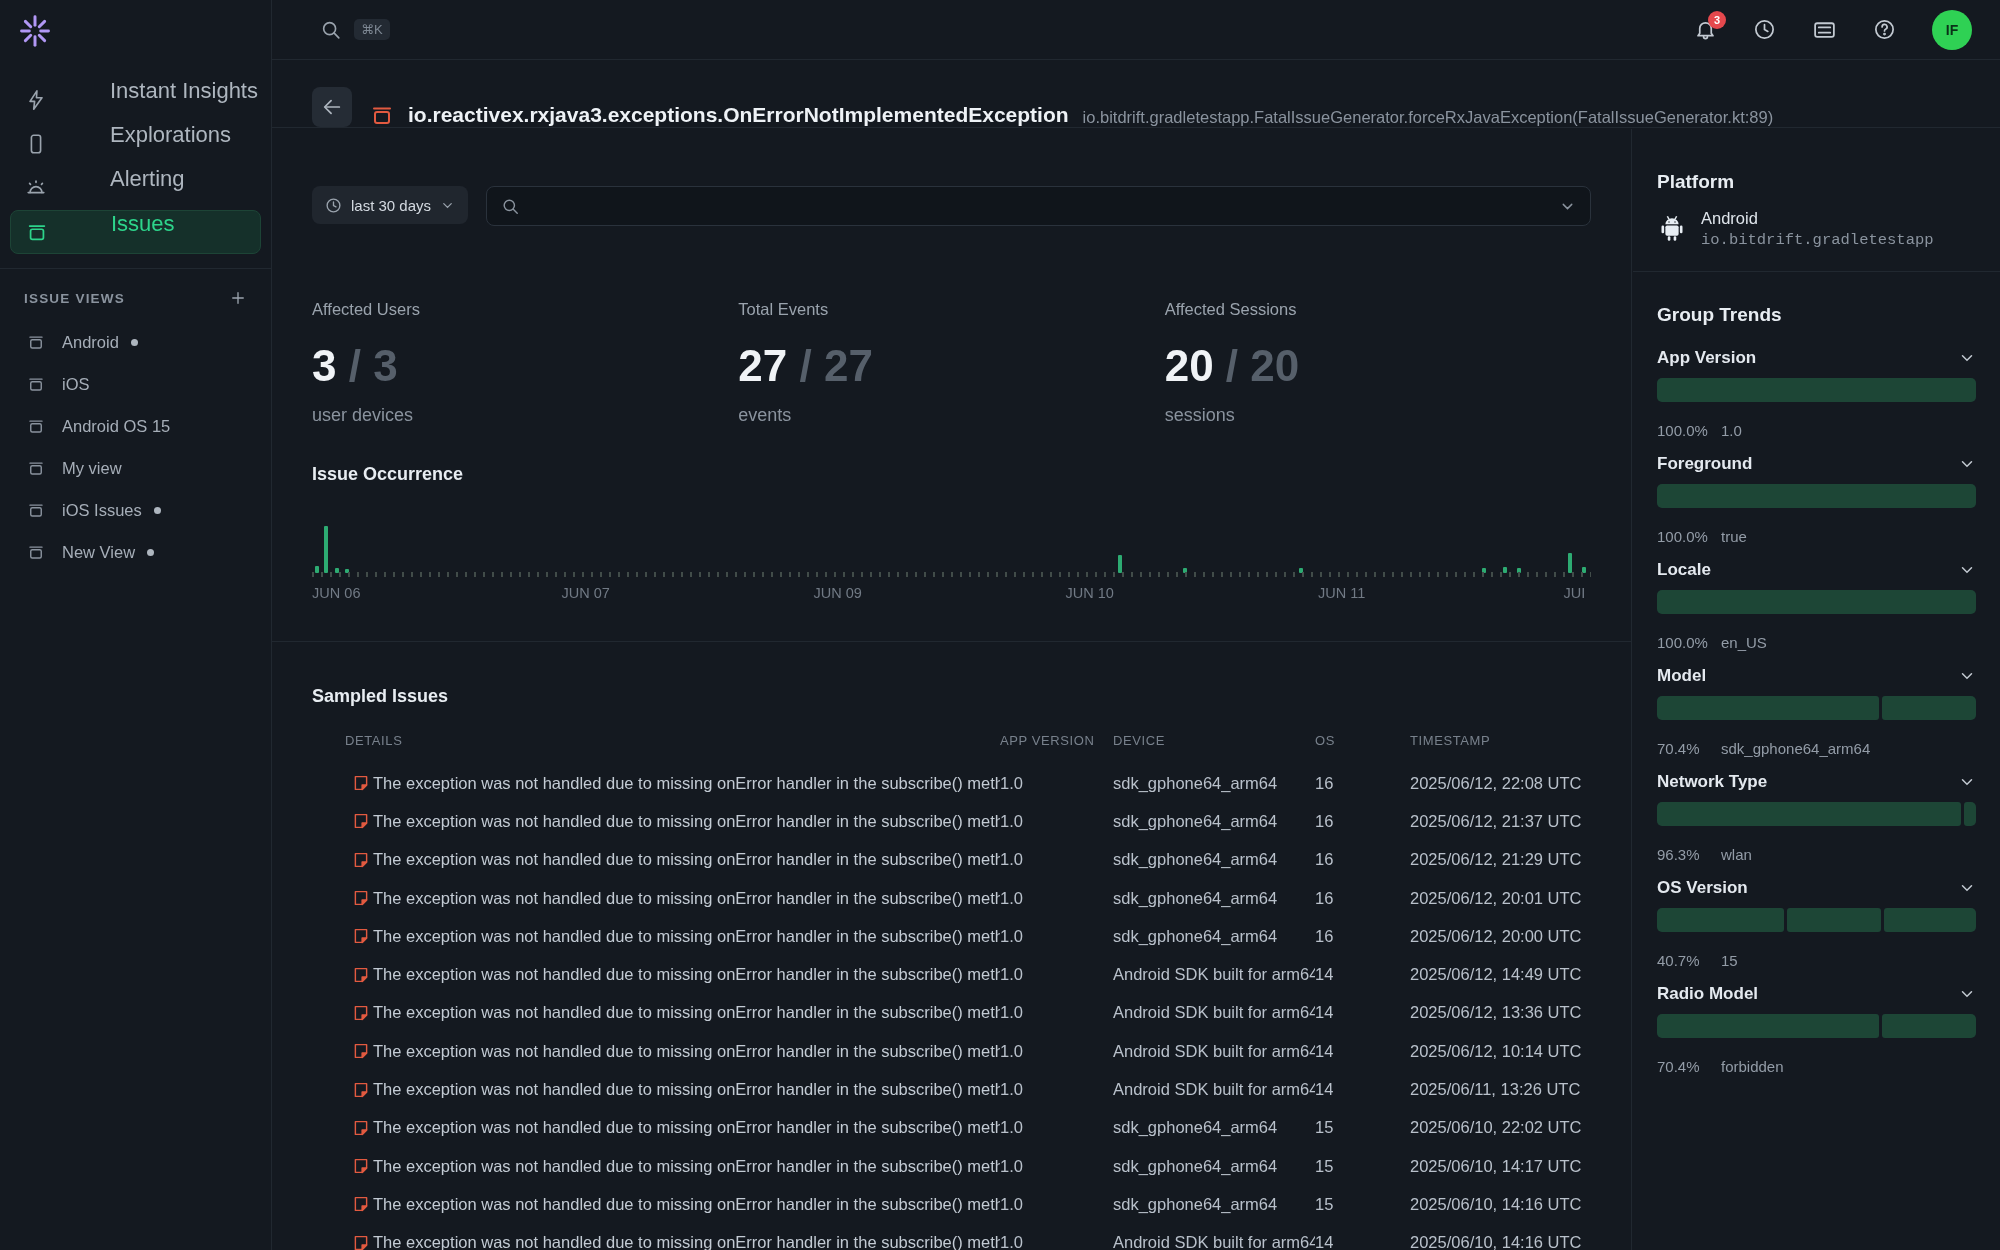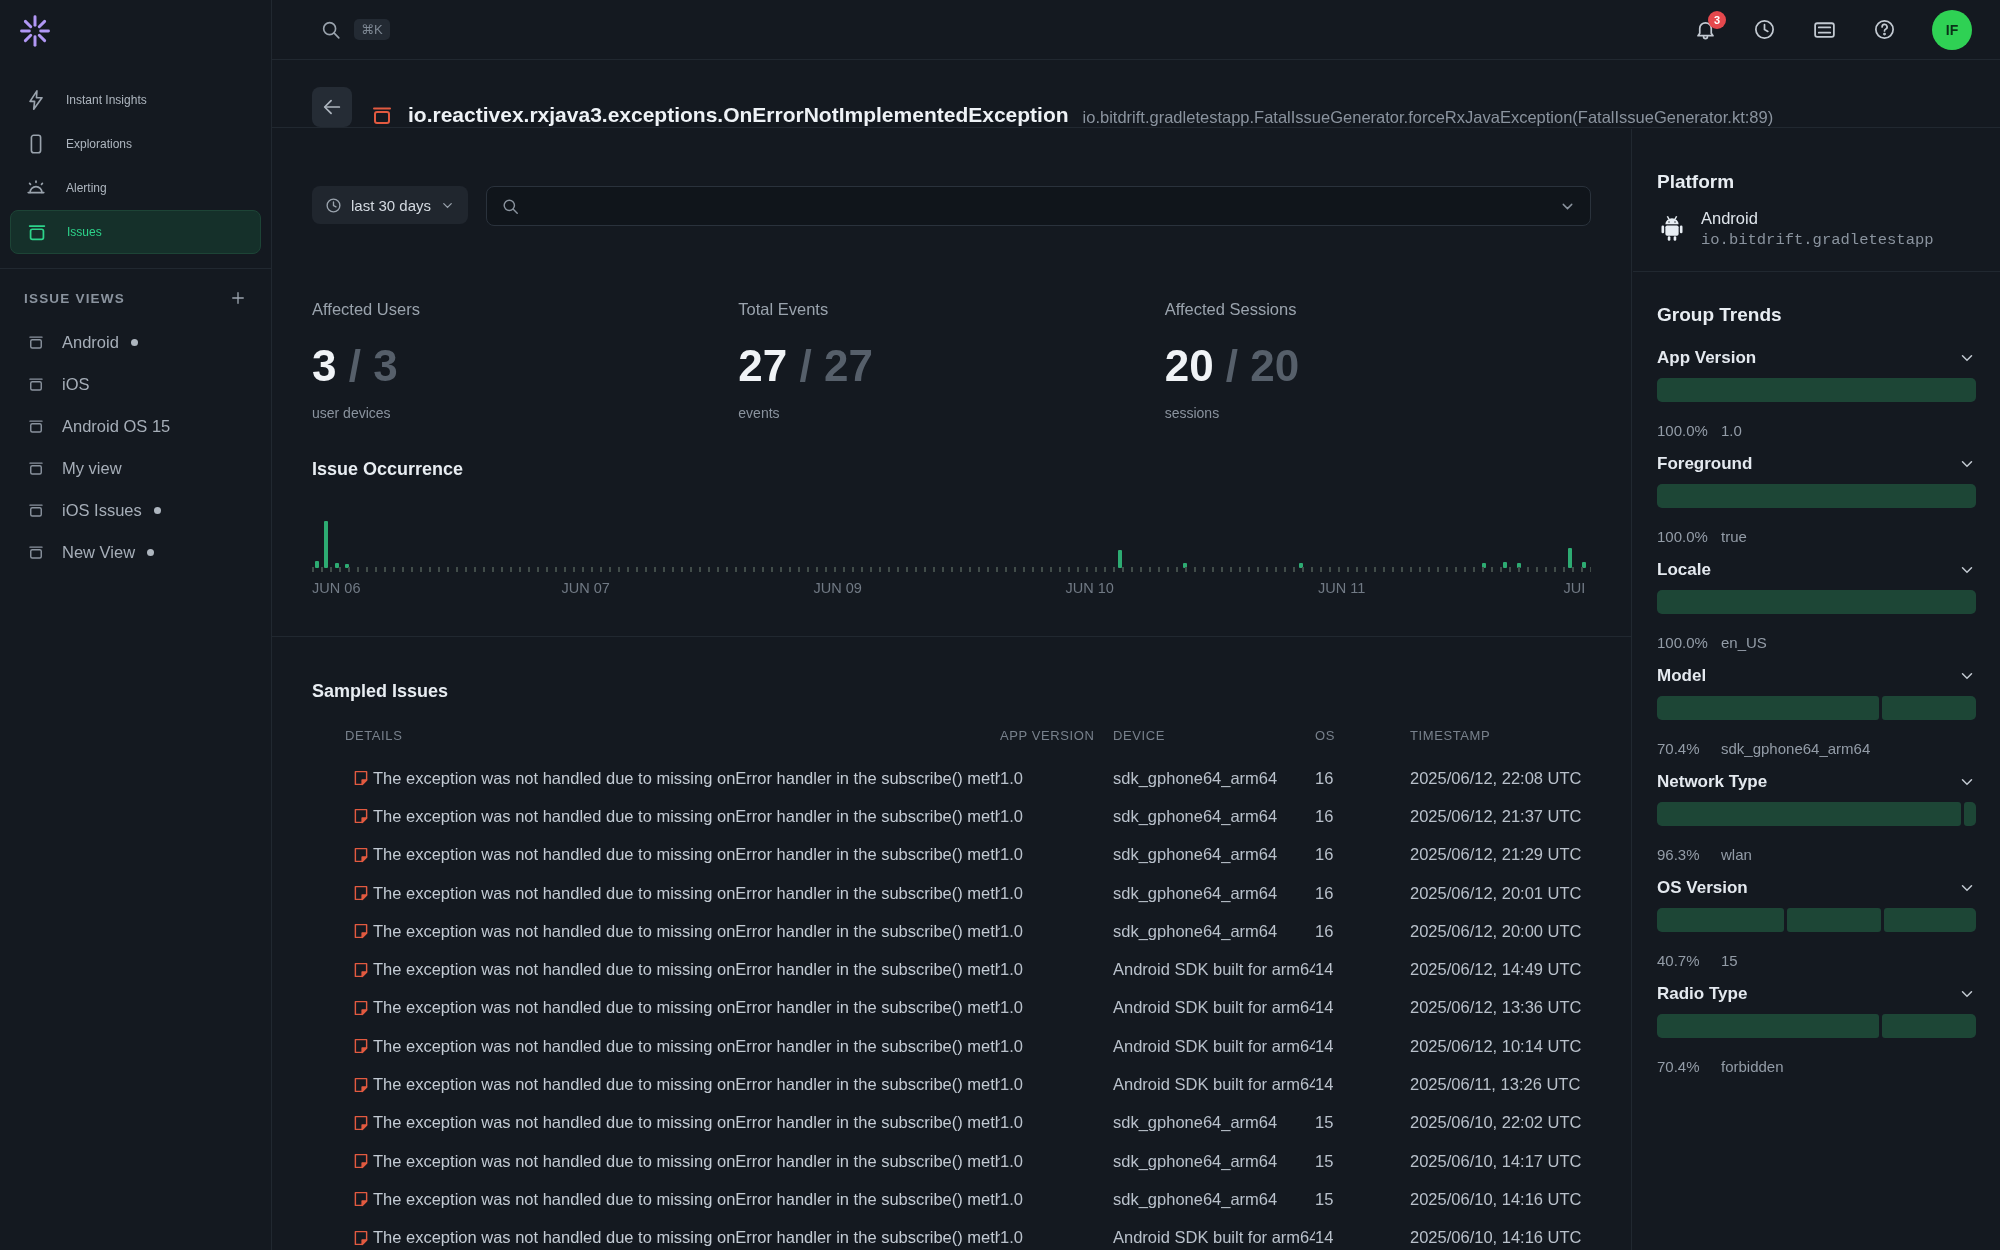--- a/index.html
+++ b/index.html
@@ -13,21 +13,21 @@
   .topbar  { position:absolute; left:272px; top:0; width:1728px; height:60px; border-bottom:1px solid #212830;
              display:flex; align-items:center; }
   .pageheader { position:absolute; left:272px; top:61px; width:1728px; height:67px; border-bottom:1px solid #212830;
              display:flex; align-items:flex-end; padding-left:40px; }
   .main    { position:absolute; left:272px; top:129px; width:1360px; height:1121px; border-right:1px solid #212830; overflow:hidden; }
   .rightpanel { position:absolute; left:1633px; top:129px; width:367px; height:1121px; padding:0 24px; overflow:hidden; }
 
   
   .logo { margin:14px 0 0 18px; color:#b197f5; }
   .nav { margin-top:26px; }
-  .nav-item { display:flex; align-items:center; height:44px; padding-left:24px; color:#aeb6bf; font-size:12px; cursor:pointer; }
+  .nav-item { display:flex; height:44px; padding-left:24px; color:#aeb6bf; font-size:22px; cursor:pointer;gap:44px; }
   .nav-item .icon { width:24px; color:#9aa3ad; }
   .nav-item span.lbl { margin-left:18px; }
   .nav-item.active { background:#15302a; border:1px solid #1d4436; border-radius:8px; margin:0 10px; padding-left:14px; color:#2dd48b; height:44px; }
   .nav-item.active .icon { color:#2dd48b; }
   .views-section { margin-top:14px; border-top:1px solid #212830; padding-top:20px; }
   .views-head { display:flex; align-items:center; justify-content:space-between; padding:0 24px; }
   .views-title { font-size:13.5px; font-weight:bold; letter-spacing:1.2px; color:#8a939e;text-align:center; }
   .plus-btn { color:#9aa3ad; cursor:pointer; }
   .views-list { margin-top:14px; }
   .view-item { display:flex; align-items:center; height:42px; padding-left:26px; font-size:16.5px; color:#a6aeb8; cursor:pointer; }
@@ -61,21 +61,21 @@
                display:flex; align-items:center; padding:0 14px; gap:10px; }
   .searchbox input { flex:1; background:transparent; border:none; outline:none; color:#d4dae1; font-size:15px; }
   .searchbox .icon { color:#8a939e; }
 
   
   .stats { margin:74px 40px 0; display:flex; }
   .stat { width:503px; }
   .stat-label { font-size:16.5px; color:#9aa3ad; }
   .stat-nums { margin-top:22px; font-size:44px; font-weight:bold; color:#f0f3f6; }
   .stat-total { color:#565f6a; }
-  .stat-unit { margin-top:14px; font-size:14px; color:#8a939e; }
+  .stat-unit { margin-top:14px; font-size:18px; color:#8a939e; }
 
   
   .sec-title { font-size:18px; font-weight:bold; color:#e8edf2; }
   .occ { margin:38px 40px 0; }
   .chart { position:relative; height:92px; margin-top:0; }
   .cbars { position:absolute; left:0; right:0; top:0; bottom:4px; }
   .cbar { position:absolute; bottom:0; width:4px; background:#2dab72; border-radius:1px; }
   .ticks { position:absolute; left:0; right:0; bottom:0; height:5px;
            background:repeating-linear-gradient(90deg,#414c49 0 2px,transparent 2px 9px); }
   .cxaxis { position:relative; height:18px; margin-top:8px; }
@@ -726,21 +726,21 @@
           <div class="seg" style="flex-basis: 30%;"></div>
           <div class="seg" style="flex-basis: 29.3%;"></div>
         </div>
         <div class="tg-caption">
           <span class="tg-pct">40.7%</span><span class="tg-val">15</span>
         </div>
       </div>
 
       <div class="tgroup">
         <div class="tg-head">
-          <span class="tg-label">Radio Type</span>
+          <span class="tg-label">Radio Model</span>
           <span class="chev icon">
             <svg width="18" height="18" viewBox="0 0 24 24" fill="none" stroke="currentColor" stroke-width="2" stroke-linecap="round">
               <path d="M6 9 l6 6 6 -6"></path>
             </svg>
           </span>
         </div>
         <div class="tg-bar">
 
         <div class="seg" style="flex-basis: 70.4%;"></div>
           <div class="seg" style="flex-basis: 29.6%;"></div>

